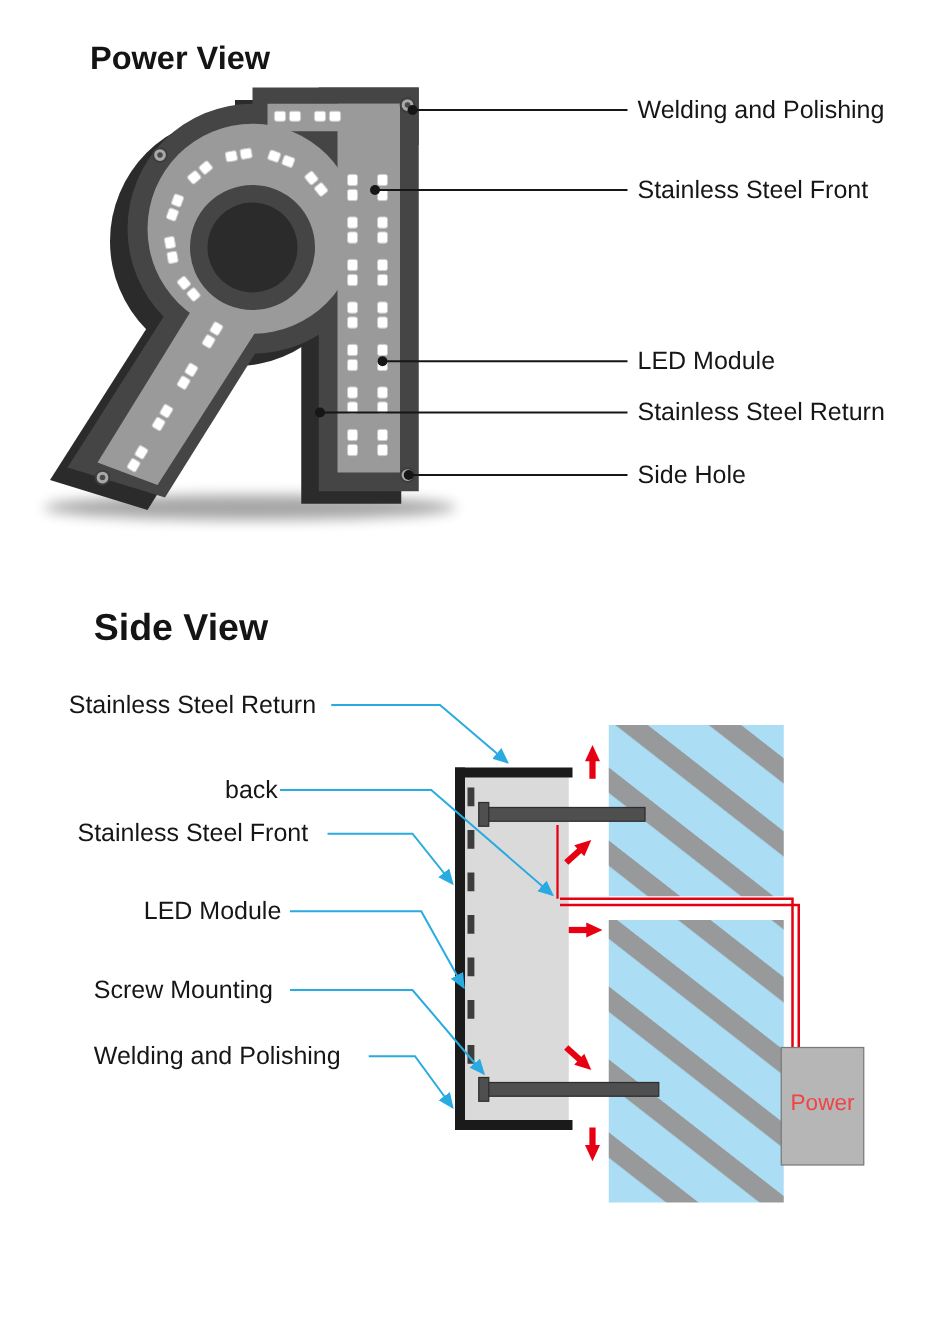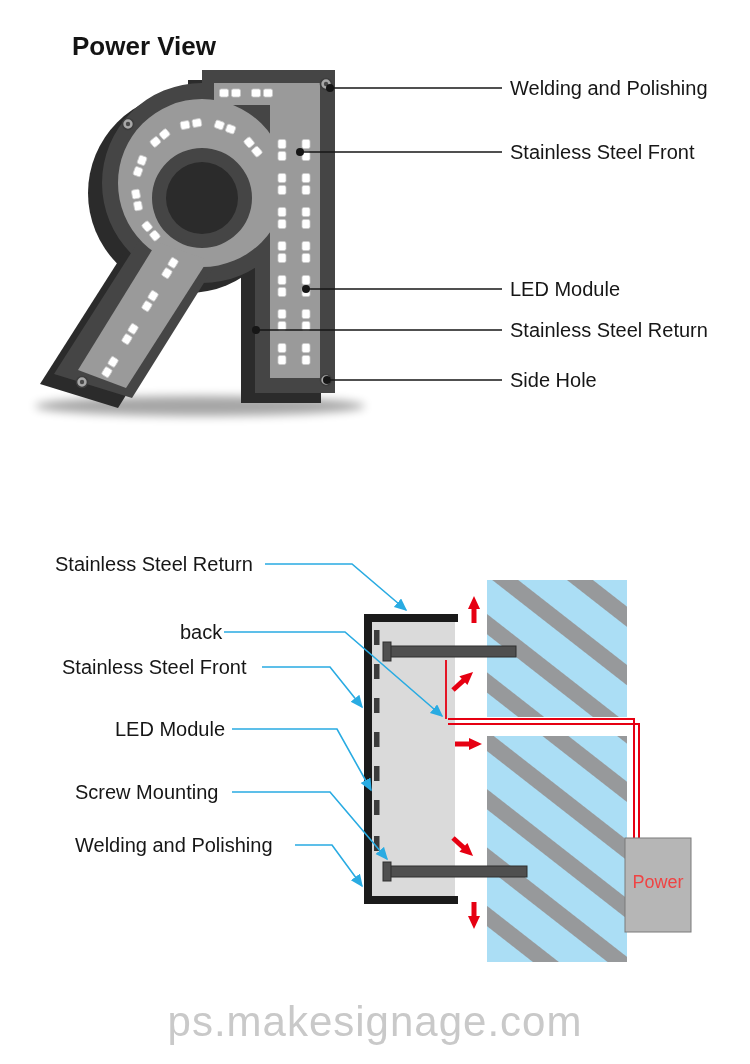--- a/index.html
+++ b/index.html
@@ -176,30 +176,30 @@
       <path d="M265,564 L352,564 L406,610" marker-end="url(#cyarw)"></path>
       <path d="M224,632 L345,632 L442,716" marker-end="url(#cyarw)"></path>
       <path d="M262,667 L330,667 L362,707" marker-end="url(#cyarw)"></path>
       <path d="M232,729 L337,729 L371,790" marker-end="url(#cyarw)"></path>
       <path d="M232,792 L330,792 L387,859" marker-end="url(#cyarw)"></path>
       <path d="M295,845 L332,845 L362,886" marker-end="url(#cyarw)"></path>
     </g>
   </svg>
 
   <div class="title back-title">Power View</div>
+  <div class="title side-title">Side View</div>
 
   <div class="lbl" style="left:510px; top:77px">Welding and Polishing</div>
   <div class="lbl" style="left:510px; top:141px">Stainless Steel Front</div>
   <div class="lbl" style="left:510px; top:278px">LED Module</div>
   <div class="lbl" style="left:510px; top:319px">Stainless Steel Return</div>
   <div class="lbl" style="left:510px; top:369px">Side Hole</div>
 
   <div class="lbl" style="left:55px;  top:553px">Stainless Steel Return</div>
   <div class="lbl" style="left:180px; top:621px">back</div>
   <div class="lbl" style="left:62px;  top:656px">Stainless Steel Front</div>
   <div class="lbl" style="left:115px; top:718px">LED Module</div>
   <div class="lbl" style="left:75px;  top:781px">Screw Mounting</div>
   <div class="lbl" style="left:75px;  top:834px">Welding and Polishing</div>
 
   <div class="power-lbl">Power</div>
 
-  <div class="watermark">ps.makesignage.com</div>
 </div>
 
 </body></html>

